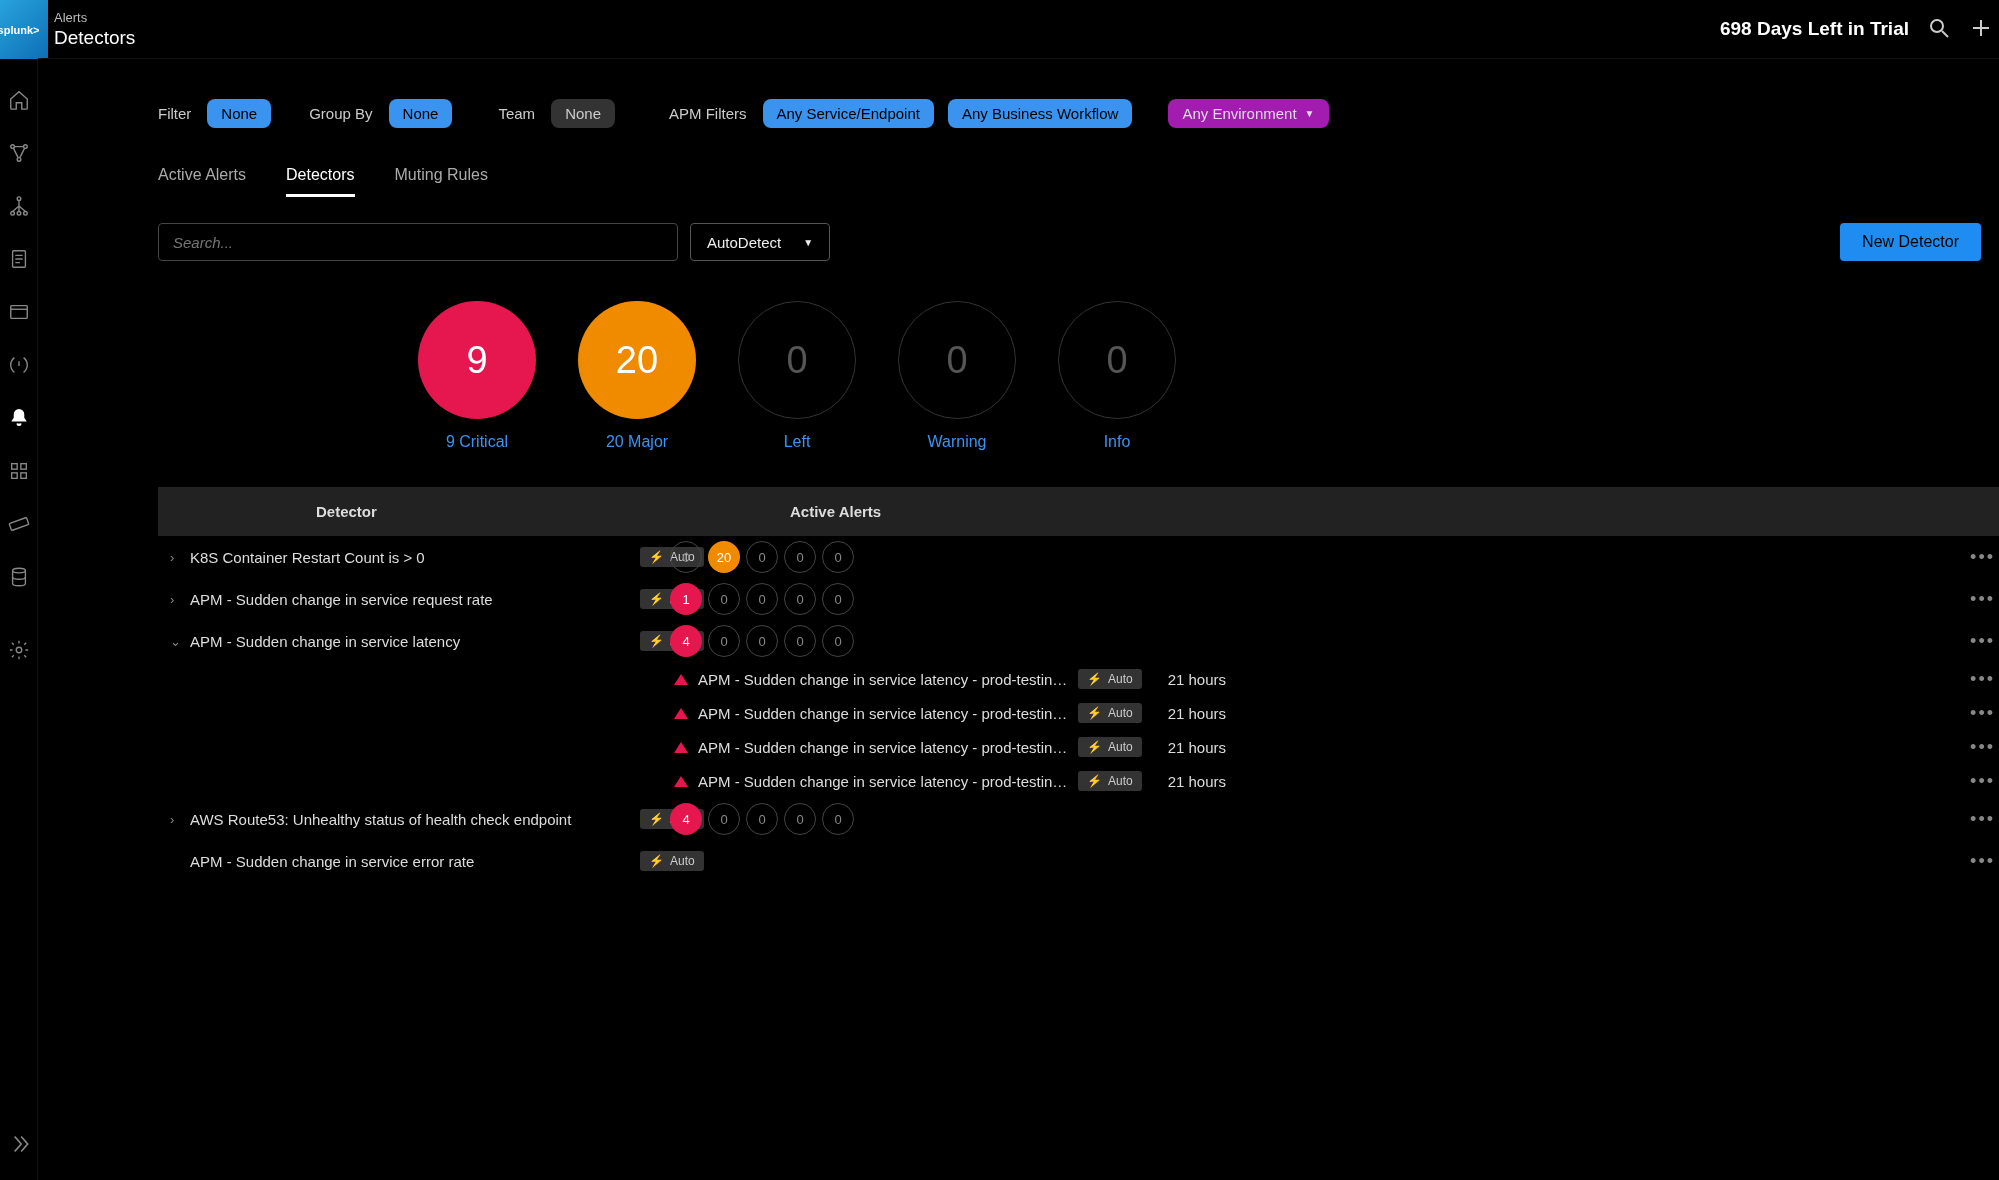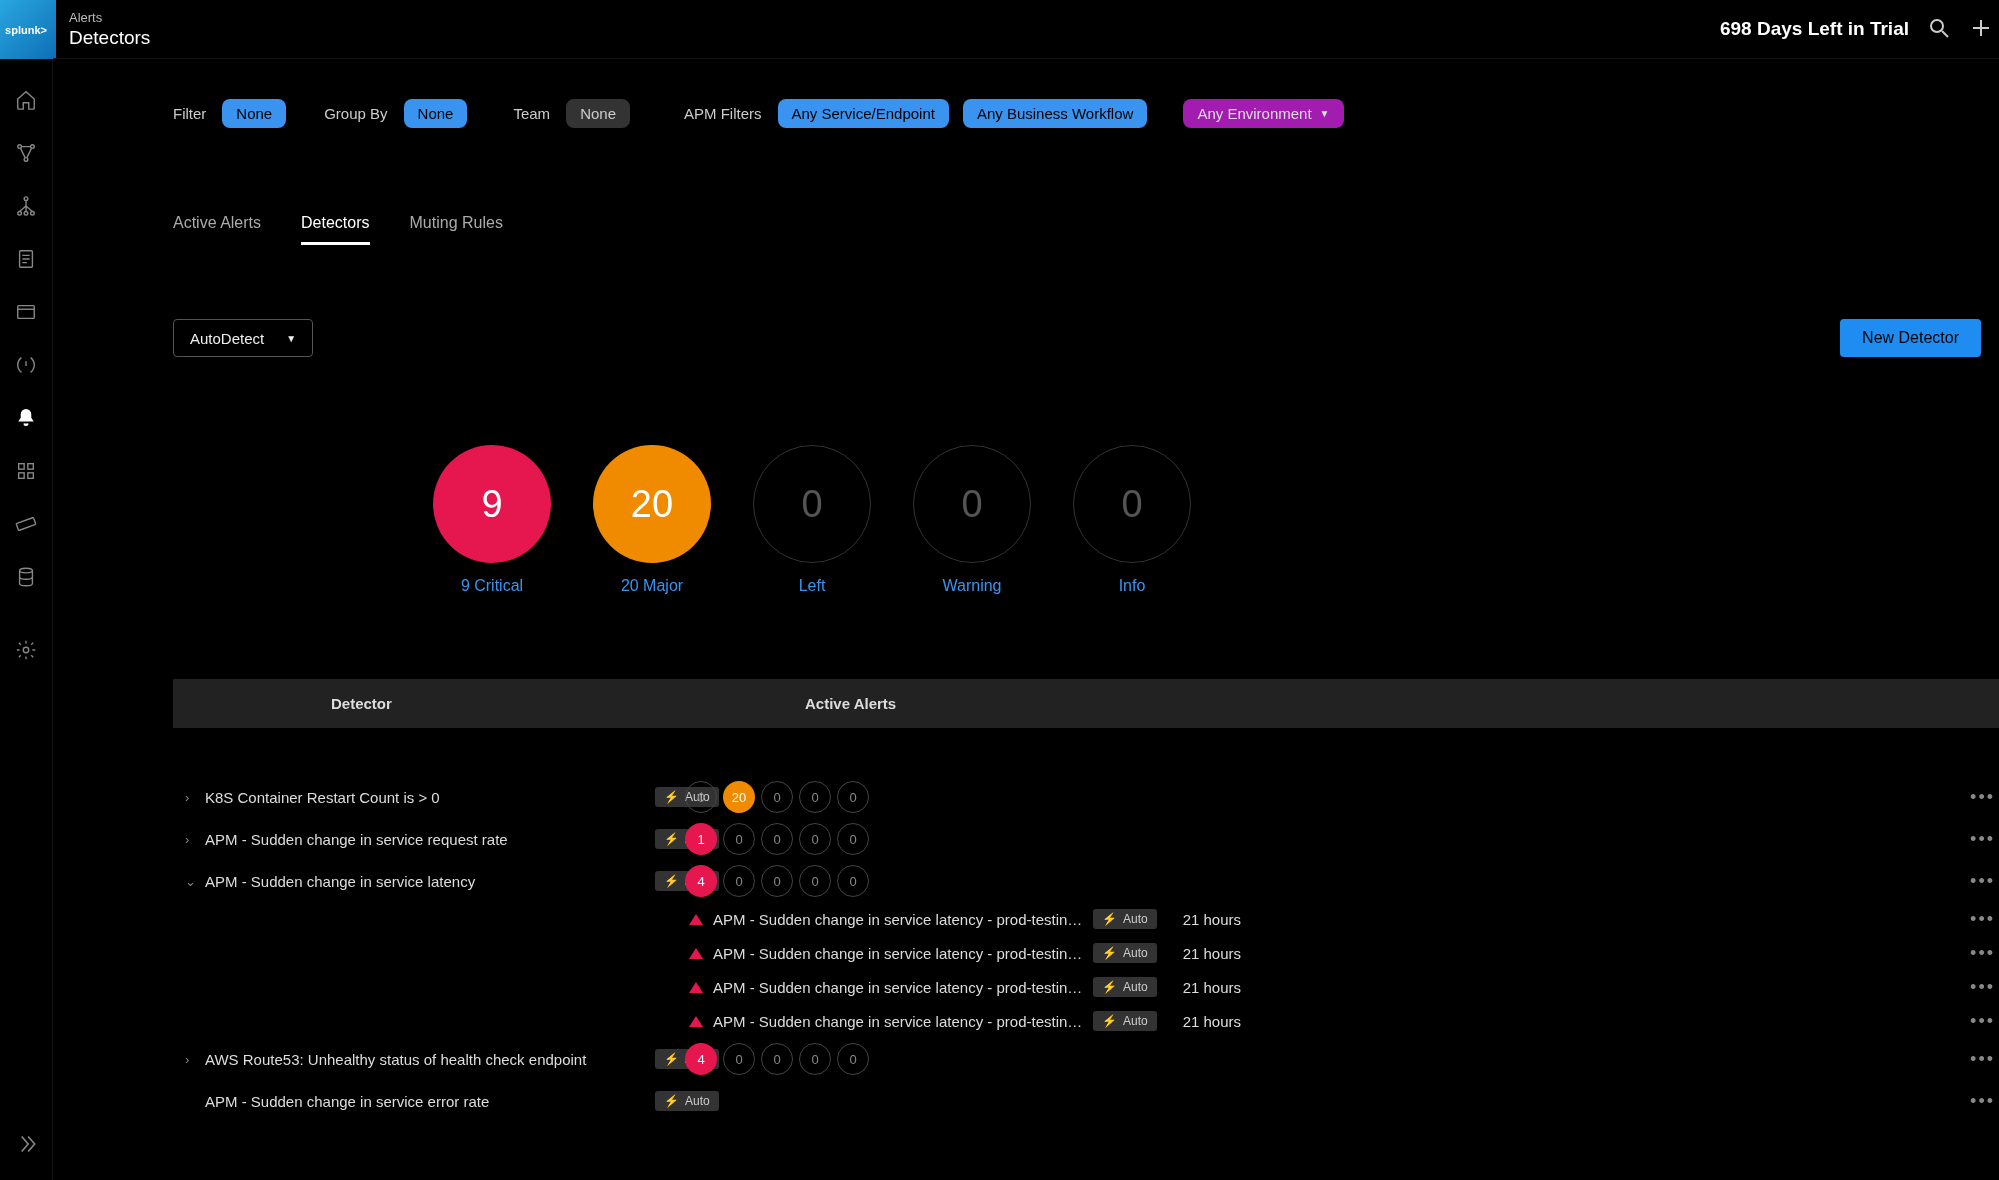--- a/index.html
+++ b/index.html
@@ -8,21 +8,21 @@
     color: #ddd;
     font-family: -apple-system, "Helvetica Neue", Arial, sans-serif;
     font-size: 14px;
     width: 1999px;
     height: 1180px;
     overflow: hidden;
   }
   .app { display: flex; height: 100%; }
   
   .rail {
-    width: 53px;
+    width: 38px;
     background: #000;
     display: flex;
     flex-direction: column;
     align-items: center;
     border-right: 1px solid #111;
   }
   .logo {
     width: 59px; height: 59px;
     background: linear-gradient(135deg,#2aa8e0 0%,#0d6fb6 100%);
     display:flex;align-items:center;justify-content:center;
@@ -38,21 +38,21 @@
   .topbar {
     height:59px;display:flex;align-items:center;justify-content:space-between;
     border-bottom:1px solid #111;padding:0 6px 0 16px;
   }
   .crumbs .small { font-size:13px;color:#bbb;margin-bottom:2px;}
   .crumbs .big { font-size:19px;color:#fff;font-weight:500;}
   .topbar-right{display:flex;align-items:center;gap:18px;}
   .trial{font-size:19px;font-weight:700;color:#fff;}
   .topbar-right svg{width:24px;height:24px;stroke:#ccc;fill:none;stroke-width:2;}
   
-  .content{padding:0 0 0 0;flex:1;overflow:hidden;display:flex;flex-direction:column;gap:48px;}
+  .content{padding:0 0 0 0;flex:1;overflow:hidden;display:flex;flex-direction:column;}
   .filters{display:flex;align-items:center;gap:14px;padding:40px 0 0 120px;font-size:15px;}
   .flabel{color:#ccc;margin-right:2px;}
   .pill{padding:6px 14px;border-radius:8px;font-size:15px;}
   .pill-blue-light{background:#3b93f0;color:#000;}
   .pill-grey{background:#333;color:#ccc;}
   .pill-darkgrey{background:#a21caf;color:#ddd;display:flex;align-items:center;gap:8px;}
   
   .tabs{display:flex;gap:40px;padding:38px 0 0 120px;font-size:16px;}
   .tab{color:#aaa;padding-bottom:10px;cursor:pointer;}
   .tab.active{color:#fff;border-bottom:3px solid #fff;}
@@ -200,20 +200,21 @@
         </span>
       </div>
 
       <div class="tabs">
         <div class="tab">Active Alerts</div>
         <div class="tab active">Detectors</div>
         <div class="tab">Muting Rules</div>
       </div>
 
       <div class="searchrow">
+        <input class="search" placeholder="Search..." style="">
         <div class="dropdown">
           <span>AutoDetect</span>
           <span class="caret">▼</span>
         </div>
         <button class="newbtn">New Detector</button>
       </div>
 
       <div class="summary">
         <div class="scol">
           <div class="circle c-crit">9</div>

